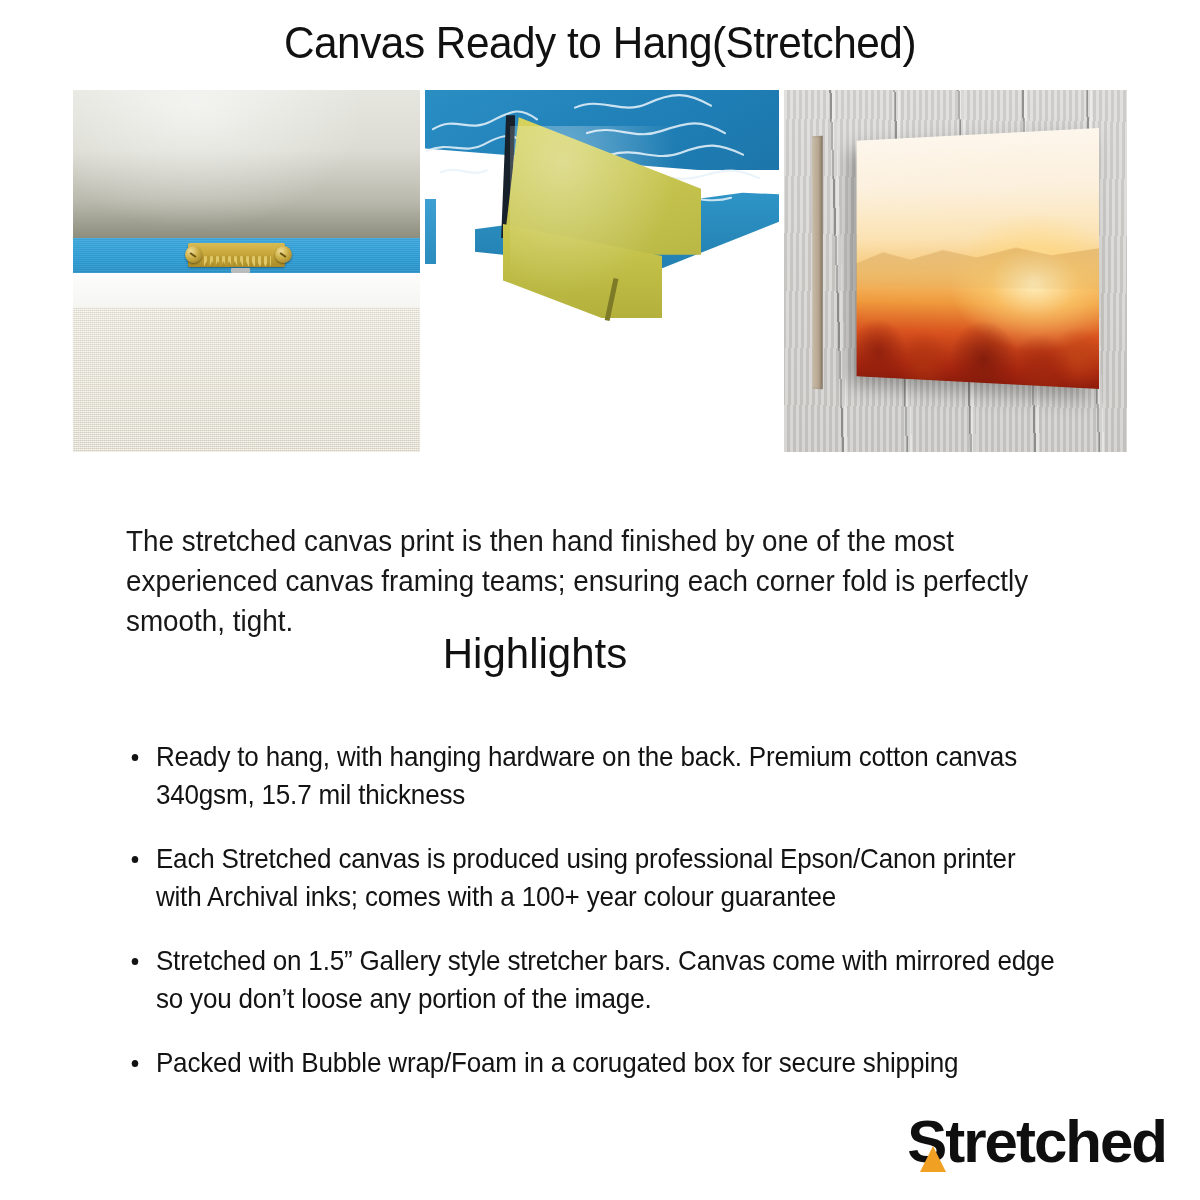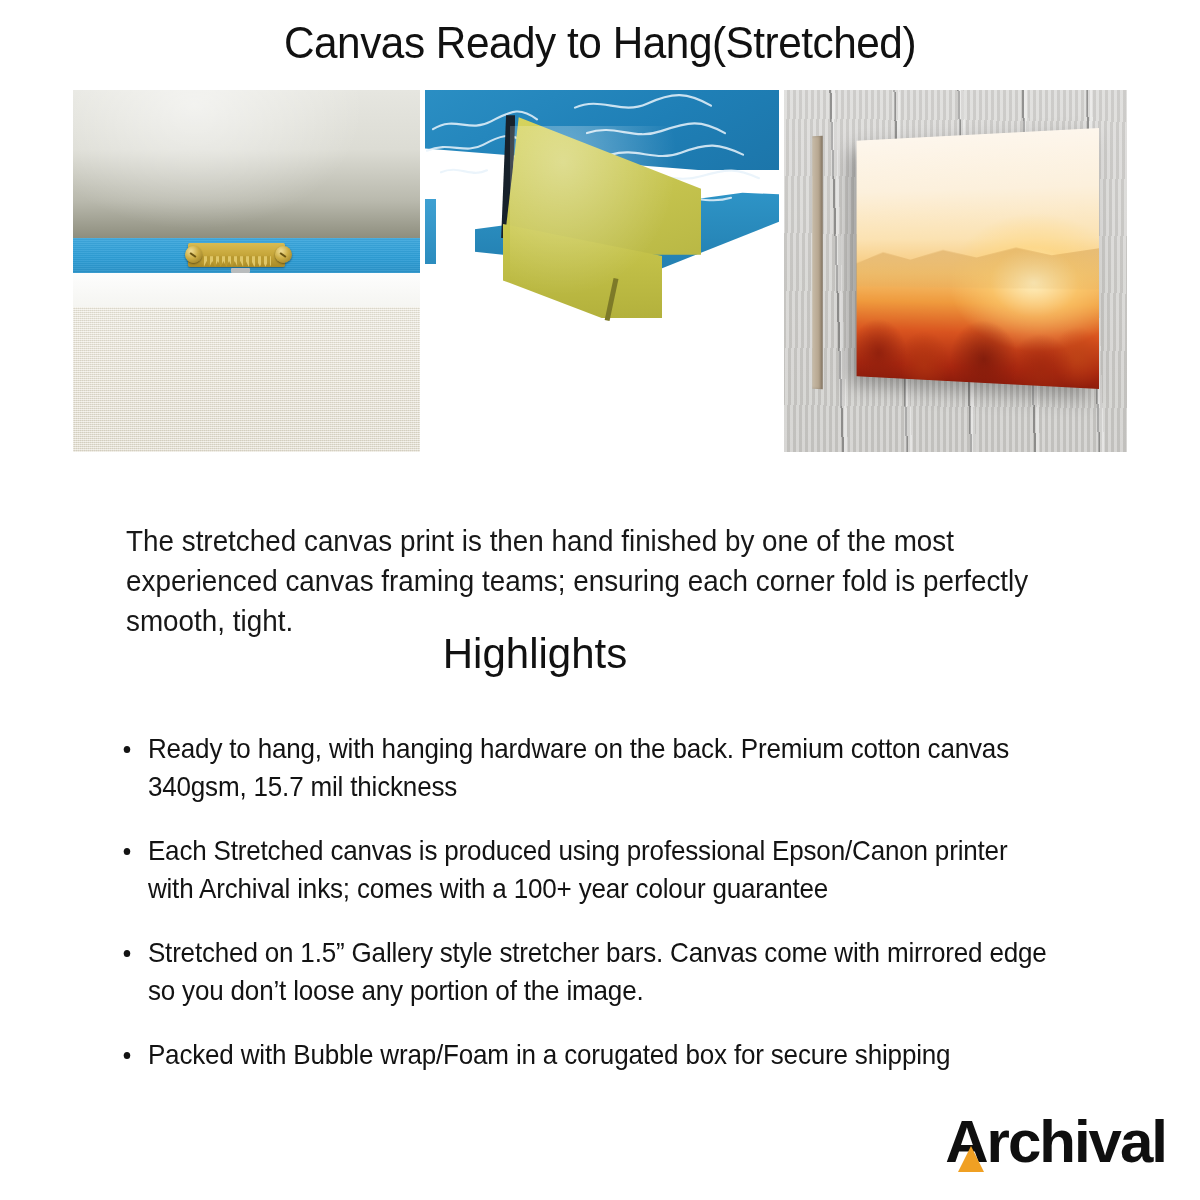--- a/index.html
+++ b/index.html
@@ -250,21 +250,21 @@
     color: #111111;
   }
 
   
   .highlights-list {
     position: absolute;
     left: 112px;
     top: 722px;
     width: 1000px;
     list-style: none;
-    margin: 8px;
+    margin: 16px;
     padding: 0;
   }
   .highlight-item {
     position: relative;
     padding-left: 30px;
     margin-bottom: 26px;
     font-size: 28px;
     line-height: 38px;
     font-weight: 400;
     color: #131313;
@@ -388,15 +388,15 @@
     <span class="bullet-dot"></span>
     <span>Stretched on 1.5” Gallery style stretcher bars. Canvas come with mirrored edge so you don’t loose any portion of the image.</span>
   </li>
   <li class="highlight-item">
     <span class="bullet-dot"></span>
     <span>Packed with Bubble wrap/Foam in a corugated box for secure shipping</span>
   </li>
 </ul>
 
 <div class="logo">
-  <span class="logo-text">Archival</span>
+  <span class="logo-text">Stretched</span>
   <span class="logo-triangle"></span>
 </div>
 
 </body></html>

